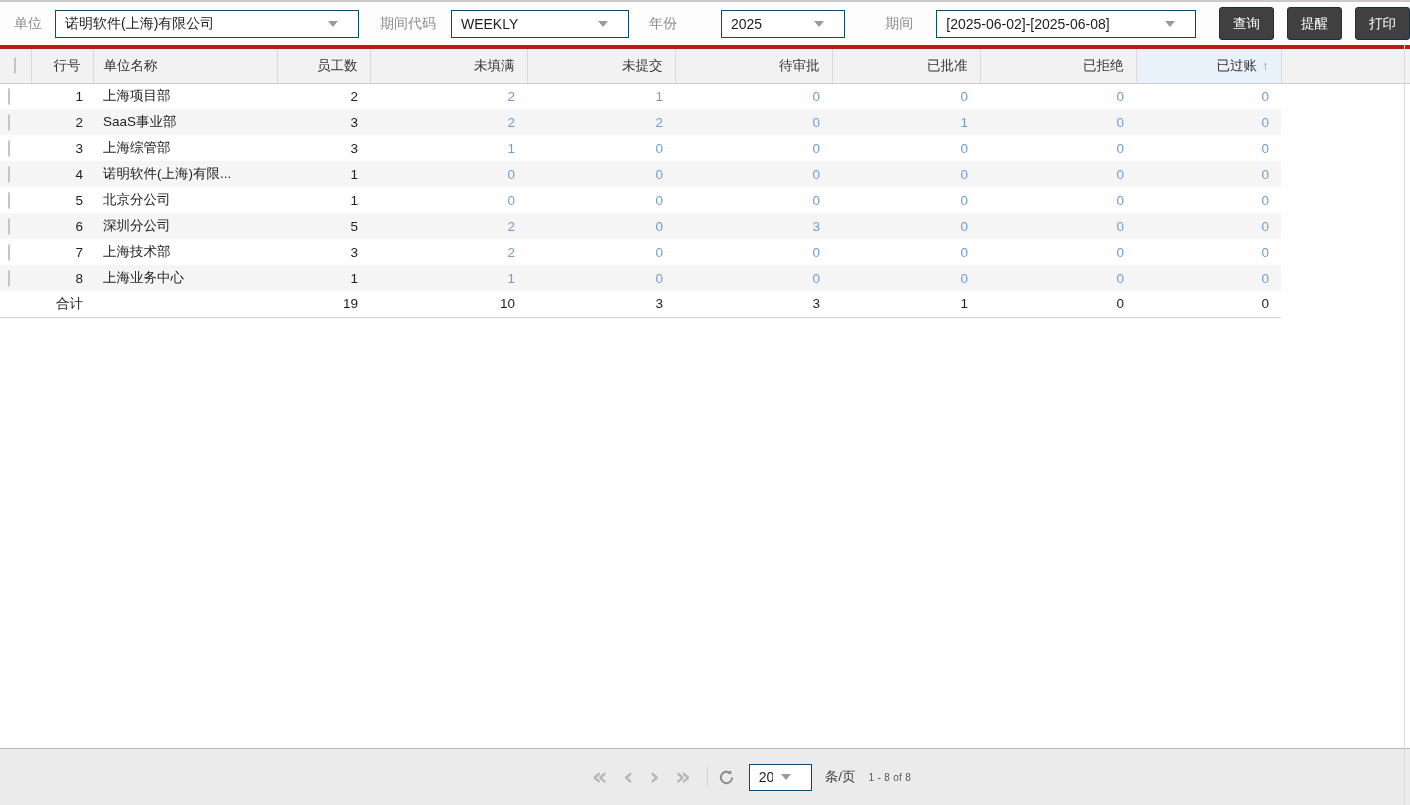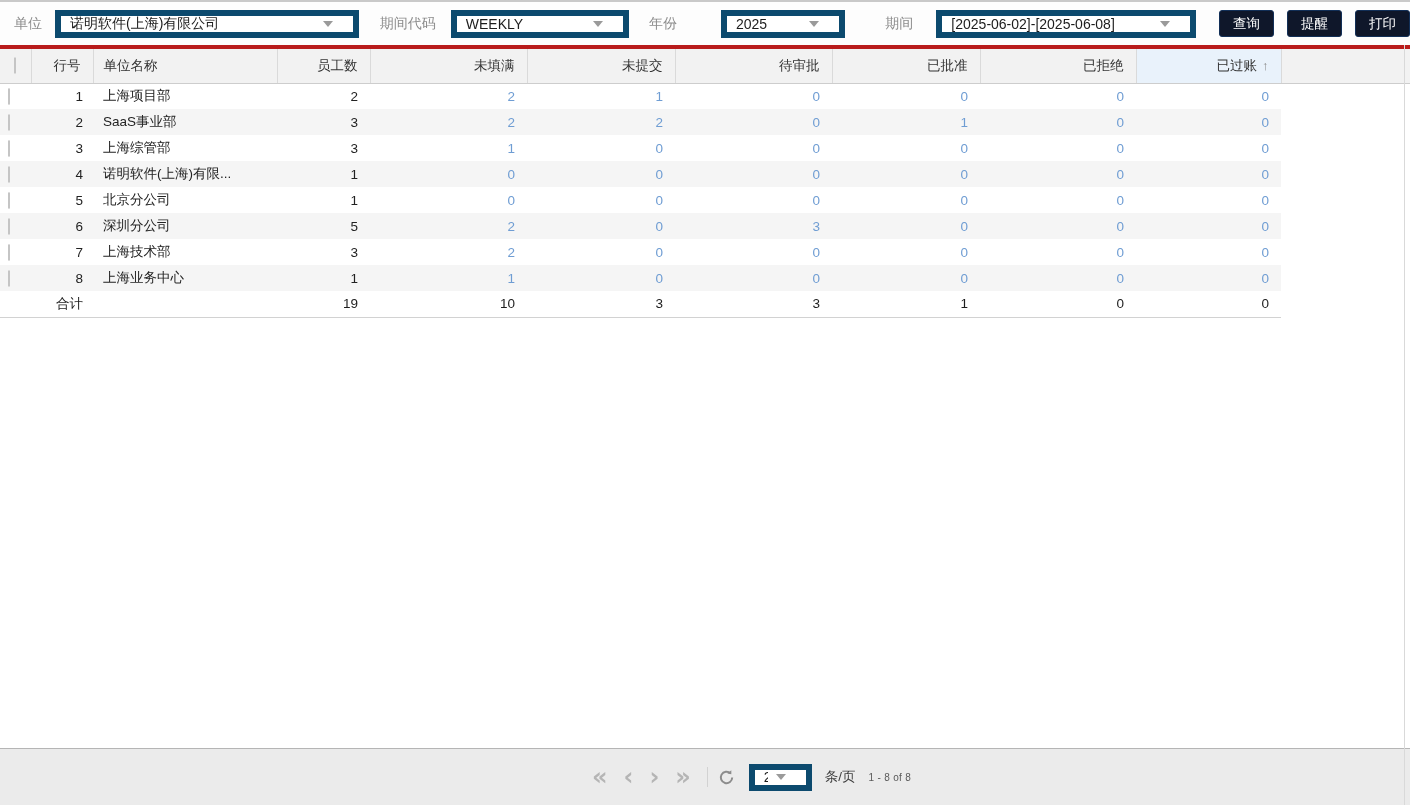--- a/index.html
+++ b/index.html
@@ -9,32 +9,32 @@
     background: #fff; overflow: hidden; position: relative;
   }
   
   .toolbar {
     height: 45px; display: flex; align-items: center;
     background: #fdfdfd; border-top: 2px solid #c9c9c9;
     position: relative; z-index: 2;
   }
   .tb-label { color: #8c8c8c; font-size: 14px; white-space: nowrap; }
   .select {
-    height: 28px; background: #fff; border: 6px solid #0c4a6e;
+    height: 28px; background: #fff; border: 1px solid #0c4a6e;
     display: flex; align-items: center; justify-content: space-between;
     padding: 0 20px 0 9px; cursor: pointer;
   }
   .select .sel-text { font-size: 14px; color: #1c1c1c; white-space: nowrap; overflow: hidden; }
   .caret {
     width: 0; height: 0; border-left: 5px solid transparent;
     border-right: 5px solid transparent; border-top: 6px solid #9a9a9a;
     margin-left: 8px; flex: none;
   }
   .btn {
-    height: 27px; padding: 0 13px; background: #0f172a; color: #fff;
+    height: 33px; padding: 0 13px; background: #404040; color: #fff;
     border: 1px solid #122f57; border-radius: 3px; font-size: 13.5px;
     font-family: "Liberation Sans", sans-serif; cursor: pointer; white-space: nowrap;
   }
   
   .ml14{margin-left:14px}.ml13{margin-left:13px}.ml21{margin-left:21px}
   .ml15{margin-left:15px}.ml20{margin-left:20px}.ml44{margin-left:44px}
   .ml28{margin-left:40px}.ml23{margin-left:23px}
   .w315{width:315px}.w155{width:184px}.w128{width:128px}.w247{width:269px}
 
   

